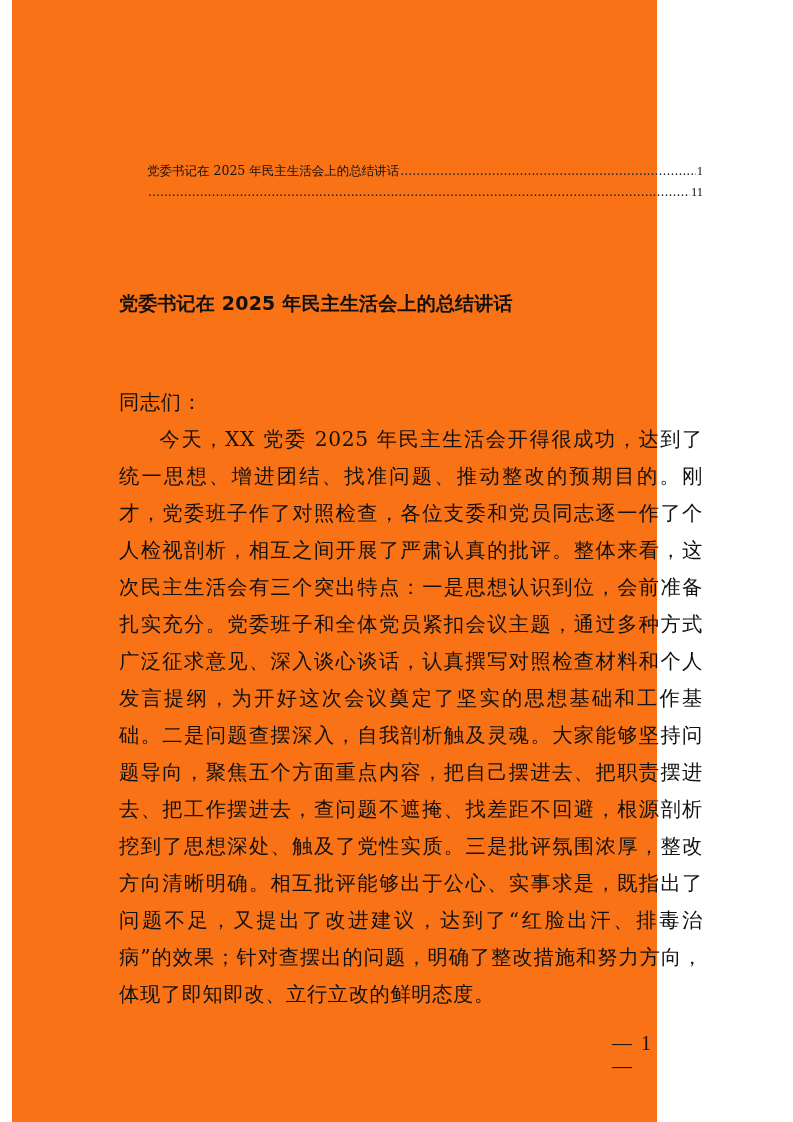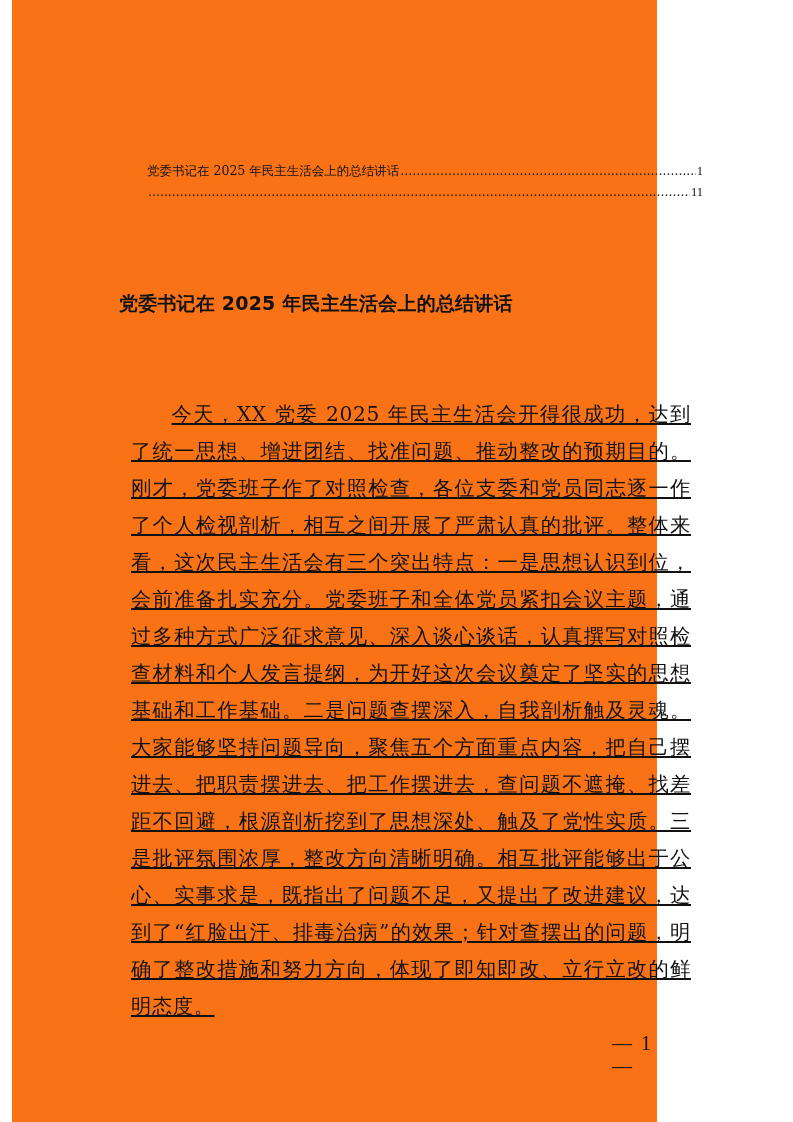--- a/index.html
+++ b/index.html
@@ -10,21 +10,21 @@
     .toc-row { display: flex; align-items: baseline; height: 20.5px; line-height: 20.5px; white-space: nowrap; cursor: pointer; }
     .toc-title { flex: 0 0 auto; }
     .toc-dots { flex: 1 1 auto; overflow: hidden; margin: 0 1px; letter-spacing: 0px; color: #222; }
     .toc-dots::before { content: "......................................................................................................................................................................................................................................................"; }
     .toc-page { flex: 0 0 auto; font-family: "Liberation Serif", serif; }
 
     .doc-title { position: absolute; left: 107px; top: 291px; font-family: "DejaVu Sans", "Liberation Sans", sans-serif; font-weight: bold; font-size: 19px; letter-spacing: 0.2px; margin: 0; }
 
     .body-text { position: absolute; left: 107px; top: 384px; width: 584px; font-family: "DejaVu Serif", "Liberation Serif", serif; font-size: 20.3px; line-height: 37px; text-align: justify; text-justify: inter-character; letter-spacing: 0.6px; }
     .salutation { margin: 0; }
-    .para { margin: 12px; text-indent: 2em; text-decoration: underline; }
+    .para { margin: 0; text-indent: 2em; }
 
     .page-num { position: absolute; left: 600px; top: 1032px; font-family: "Liberation Serif", serif; font-size: 20px; letter-spacing: 2px; }
   </style>
 </head>
 <body>
 
 <div class="page">
 
   <div class="toc">
     <div class="toc-row">
@@ -34,18 +34,19 @@
     </div>
     <div class="toc-row">
       <span class="toc-dots"></span>
       <span class="toc-page">11</span>
     </div>
   </div>
 
   <h1 class="doc-title">党委书记在 2025 年民主生活会上的总结讲话</h1>
 
   <div class="body-text">
+    <p class="salutation">同志们：</p>
     <p class="para">今天，XX 党委 2025 年民主生活会开得很成功，达到了统一思想、增进团结、找准问题、推动整改的预期目的。刚才，党委班子作了对照检查，各位支委和党员同志逐一作了个人检视剖析，相互之间开展了严肃认真的批评。整体来看，这次民主生活会有三个突出特点：一是思想认识到位，会前准备扎实充分。党委班子和全体党员紧扣会议主题，通过多种方式广泛征求意见、深入谈心谈话，认真撰写对照检查材料和个人发言提纲，为开好这次会议奠定了坚实的思想基础和工作基础。二是问题查摆深入，自我剖析触及灵魂。大家能够坚持问题导向，聚焦五个方面重点内容，把自己摆进去、把职责摆进去、把工作摆进去，查问题不遮掩、找差距不回避，根源剖析挖到了思想深处、触及了党性实质。三是批评氛围浓厚，整改方向清晰明确。相互批评能够出于公心、实事求是，既指出了问题不足，又提出了改进建议，达到了“红脸出汗、排毒治病”的效果；针对查摆出的问题，明确了整改措施和努力方向，体现了即知即改、立行立改的鲜明态度。</p>
   </div>
 
   <div class="page-num">— 1 —</div>
 
 </div>
 
 </body></html>

